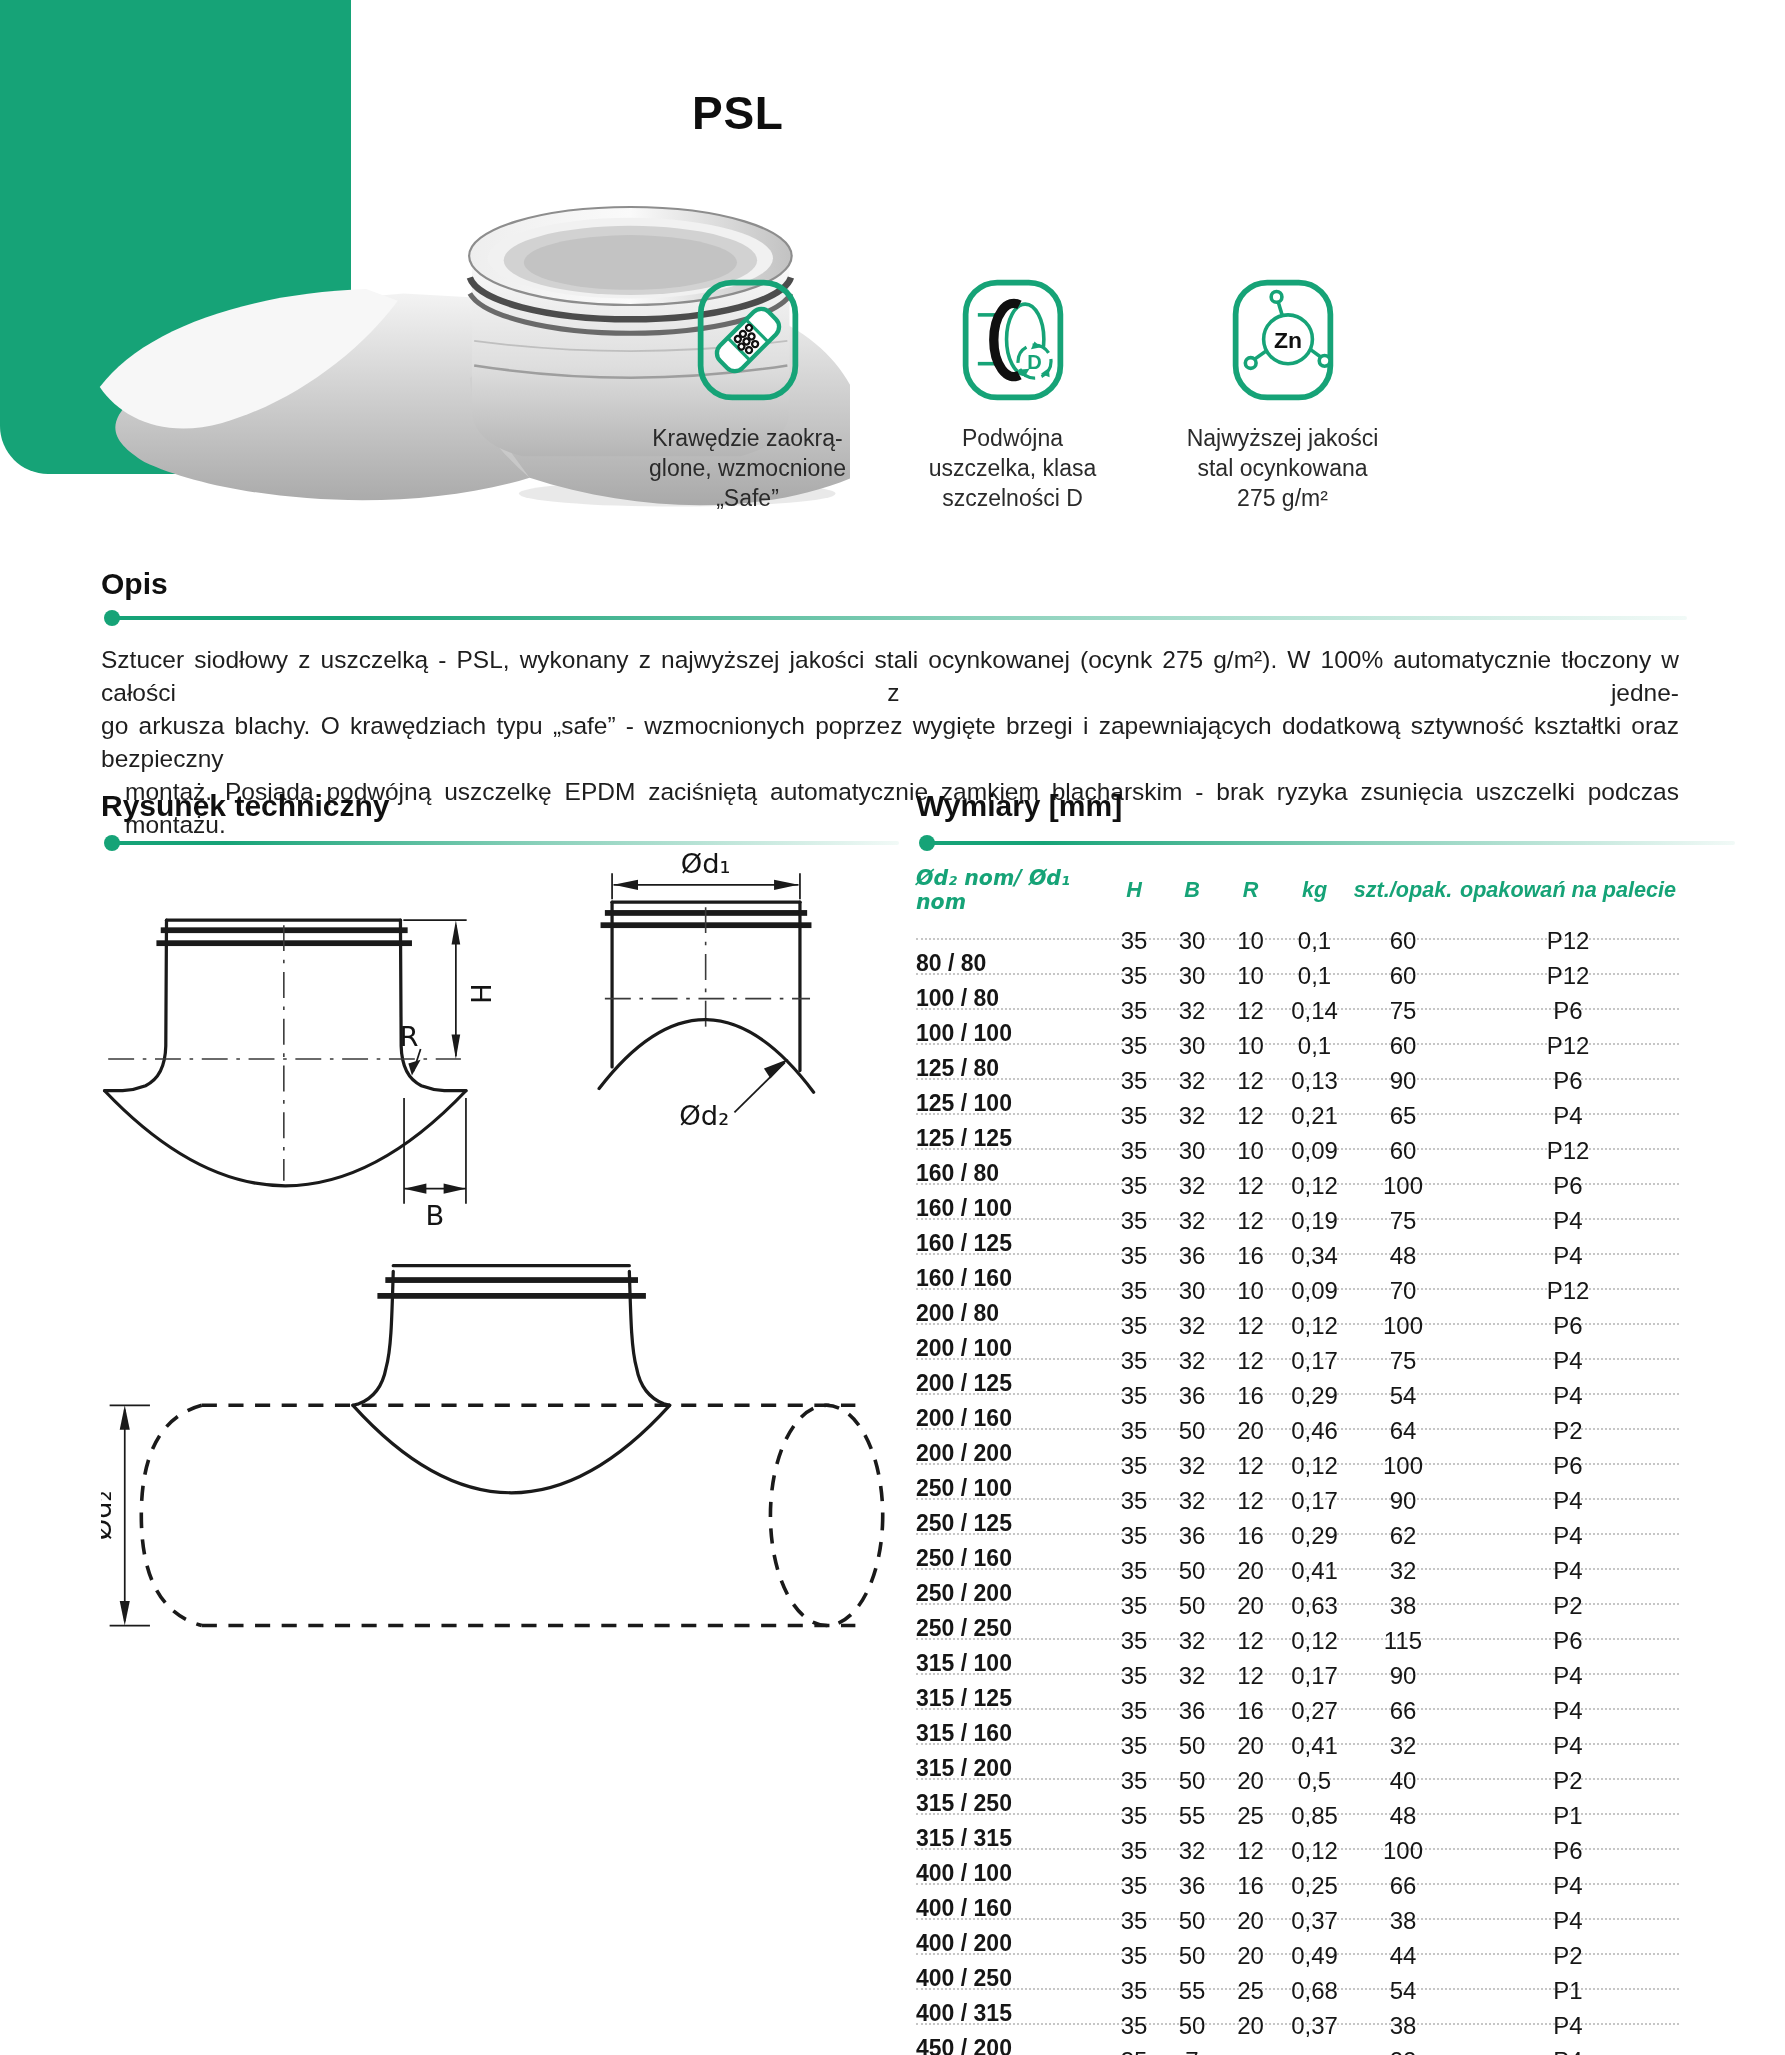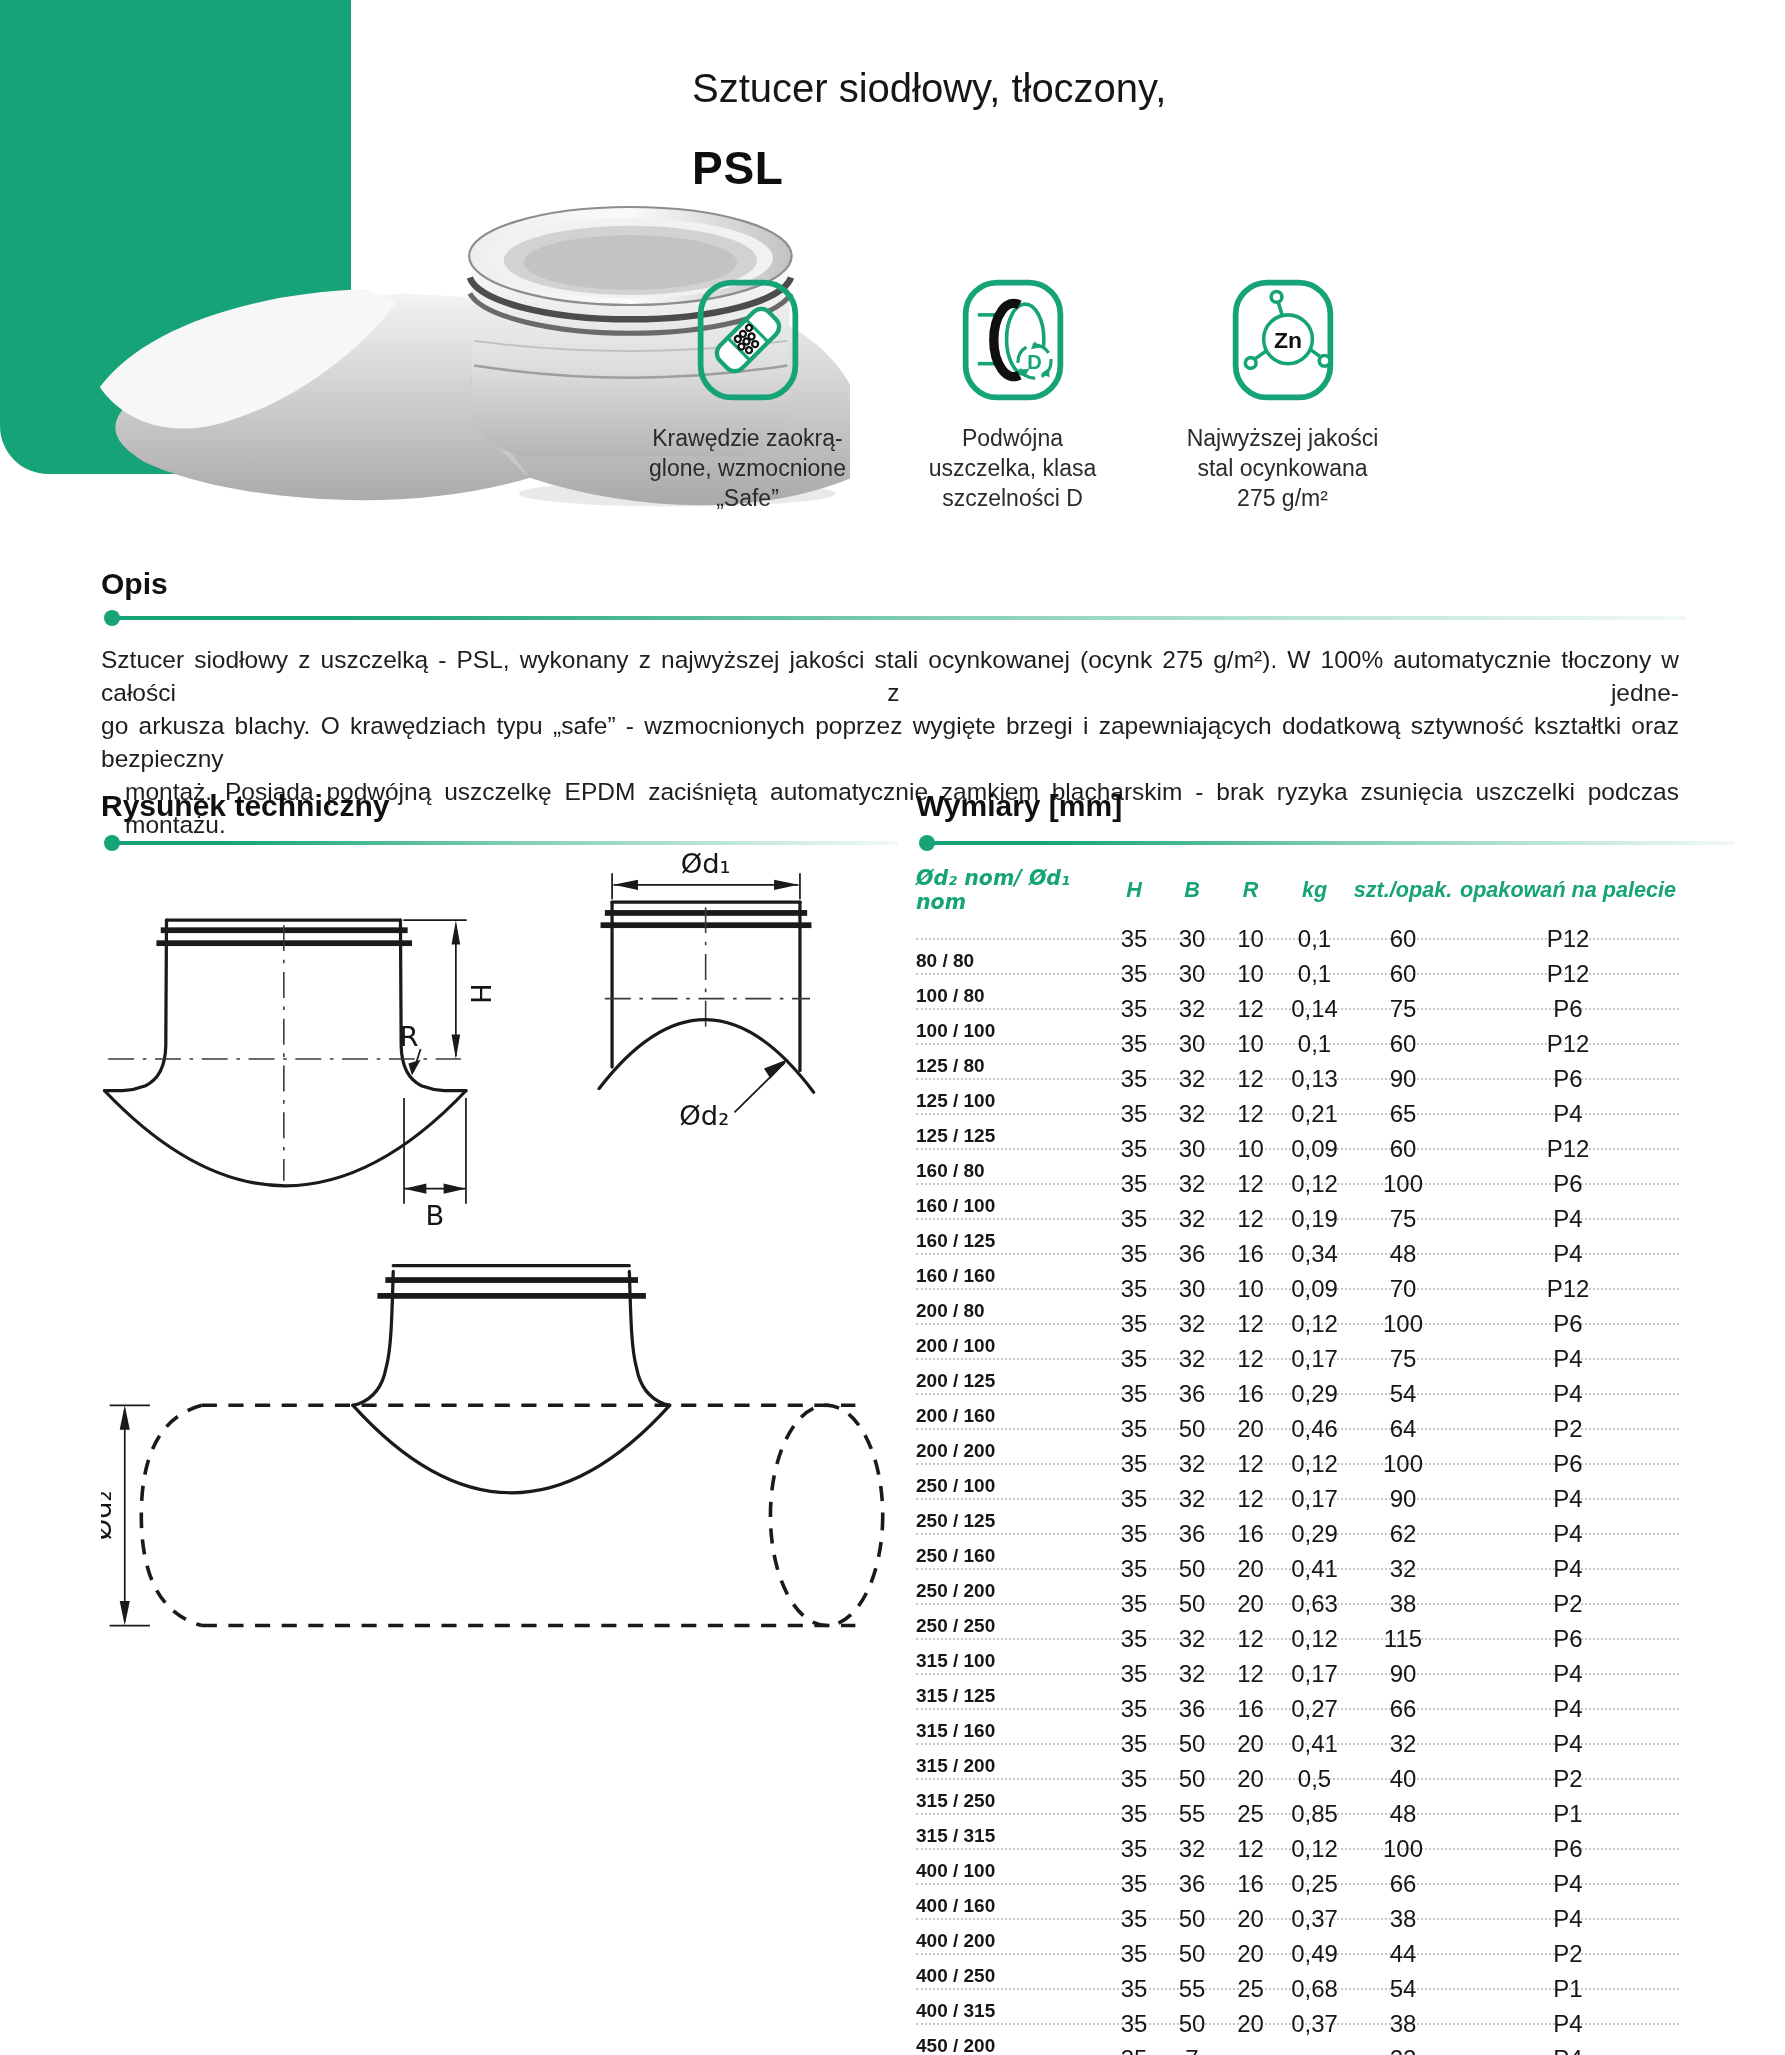--- a/index.html
+++ b/index.html
@@ -36,21 +36,21 @@
   .desc-line{text-align:justify;text-align-last:justify;}
   .desc-line.last{text-align-last:left;margin-left:24px;}
 
   
   #dims{position:absolute;left:916px;top:866px;width:763px;}
   .thead,.trow{display:grid;grid-template-columns:189px 58px 58px 59px 69px 108px 1fr;align-items:center;}
   .thead{height:39px;color:#16a377;font-weight:700;font-size:21.6px;font-style:italic;}
   .thead .hc{text-align:center;}
   .thead .hc0{text-align:left;font-family:"DejaVu Sans","Liberation Sans",sans-serif;font-size:20.5px;}
   .trow{height:33px;border-bottom:2.2px dotted #c6c6c6;font-size:24px;color:#161616;}
-  .trow .c0{font-weight:700;font-size:19px;text-align:left;margin-top:45px;}
+  .trow .c0{font-weight:700;font-size:23px;text-align:left;margin-top:45px;}
   .trow .cc{text-align:center;font-weight:400;}
 
   
   #tech{position:absolute;left:101px;top:853px;}
   .ol{fill:none;stroke:#1a1a1a;stroke-width:4.5;stroke-linecap:round;stroke-linejoin:round;}
   .thickbar{fill:#1a1a1a;}
   .cl{stroke:#3a3a3a;stroke-width:2.2;stroke-dasharray:36 12 5 12;fill:none;}
   .dim{stroke:#1a1a1a;stroke-width:2.4;fill:none;}
   .arr{fill:#1a1a1a;}
   .dsh{stroke:#1a1a1a;stroke-width:5;stroke-dasharray:21 16;fill:none;}
@@ -89,21 +89,20 @@
     <path d="M578,418 Q796,446 1013,418" stroke="#b5b5b5" stroke-width="2.5" fill="none" opacity="0.8"></path>
     <ellipse cx="795" cy="300" rx="224" ry="68" fill="url(#mgH)" stroke="#8d8d8d" stroke-width="3"></ellipse>
     <ellipse cx="795" cy="303" rx="198" ry="56" fill="#f1f1f1"></ellipse>
     <ellipse cx="795" cy="306" rx="176" ry="48" fill="#d2d2d2"></ellipse>
     <ellipse cx="795" cy="309" rx="148" ry="38" fill="#c3c3c3"></ellipse>
     <path d="M572,330 A224,64 0 0 0 1018,330" stroke="#4c4c4c" stroke-width="9" fill="none"></path>
     <path d="M572,352 A226,66 0 0 0 1018,352" stroke="#6a6a6a" stroke-width="7" fill="none"></path>
   </svg>
 
   <div class="title-block">
-    <div class="title-line">Sztucer siodłowy, tłoczony,</div>
     <div class="product-code">PSL</div>
   </div>
 
   <div class="feature" id="feature-1">
     <svg class="fe-icon" viewBox="0 0 142 170">
       <rect x="5" y="5" width="132" height="160" rx="44" fill="none" stroke="#16a377" stroke-width="8"></rect>
       <g transform="rotate(-45 71 85)">
         <rect x="23" y="63" width="96" height="44" rx="15" fill="#ffffff" stroke="#16a377" stroke-width="6"></rect>
         <line x1="53" y1="64" x2="53" y2="106" stroke="#16a377" stroke-width="4.5"></line>
         <line x1="89" y1="64" x2="89" y2="106" stroke="#16a377" stroke-width="4.5"></line>

